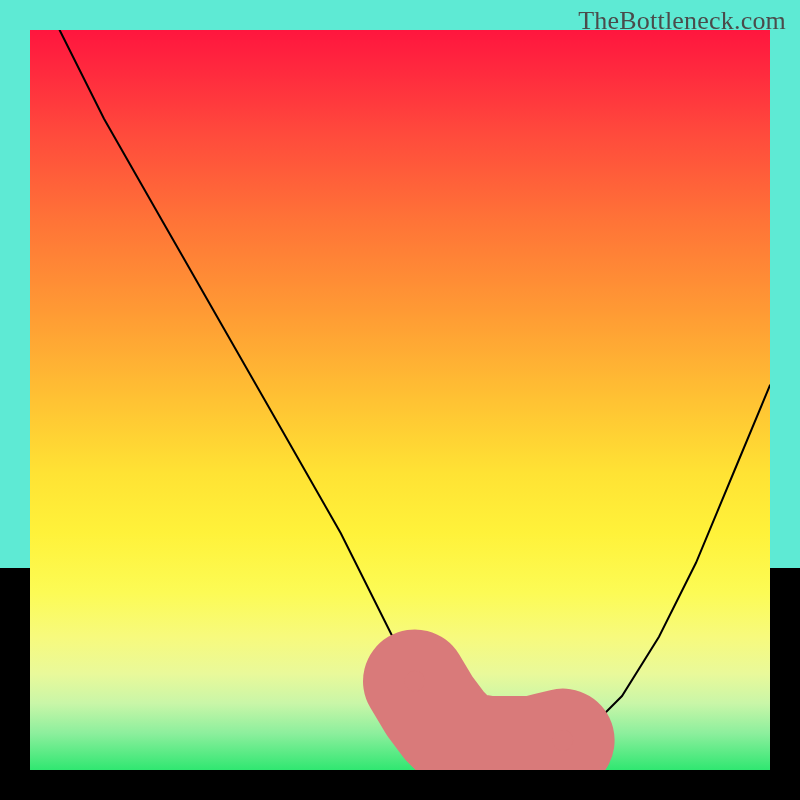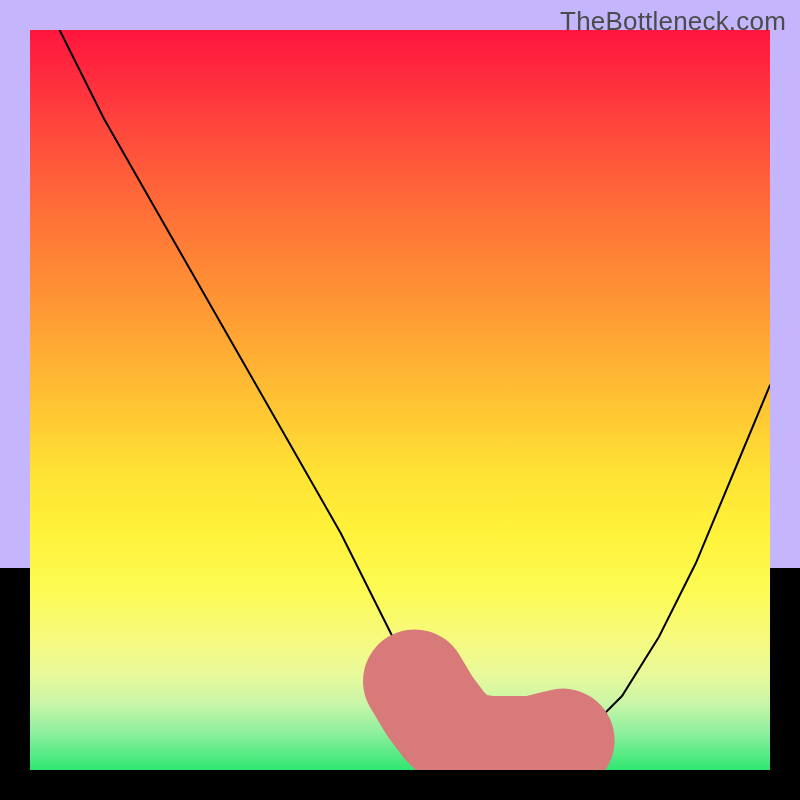--- a/index.html
+++ b/index.html
@@ -8,21 +8,22 @@
     width: 800px;
     height: 800px;
     background: #000;
     overflow: hidden;
     font-family: Arial, Helvetica, sans-serif;
   }
   .frame {
     position: relative;
     width: 800px;
     height: 568px;
-    background: #c4b5fd;
+    background: #5eead4;
+    font-family: Liberation Serif, serif;
   }
   .watermark {
     position: absolute;
     top: 6px;
     right: 14px;
     color: #4b4b4b;
     font-size: 26px;
     font-weight: 500;
     letter-spacing: 0.2px;
     z-index: 10;

